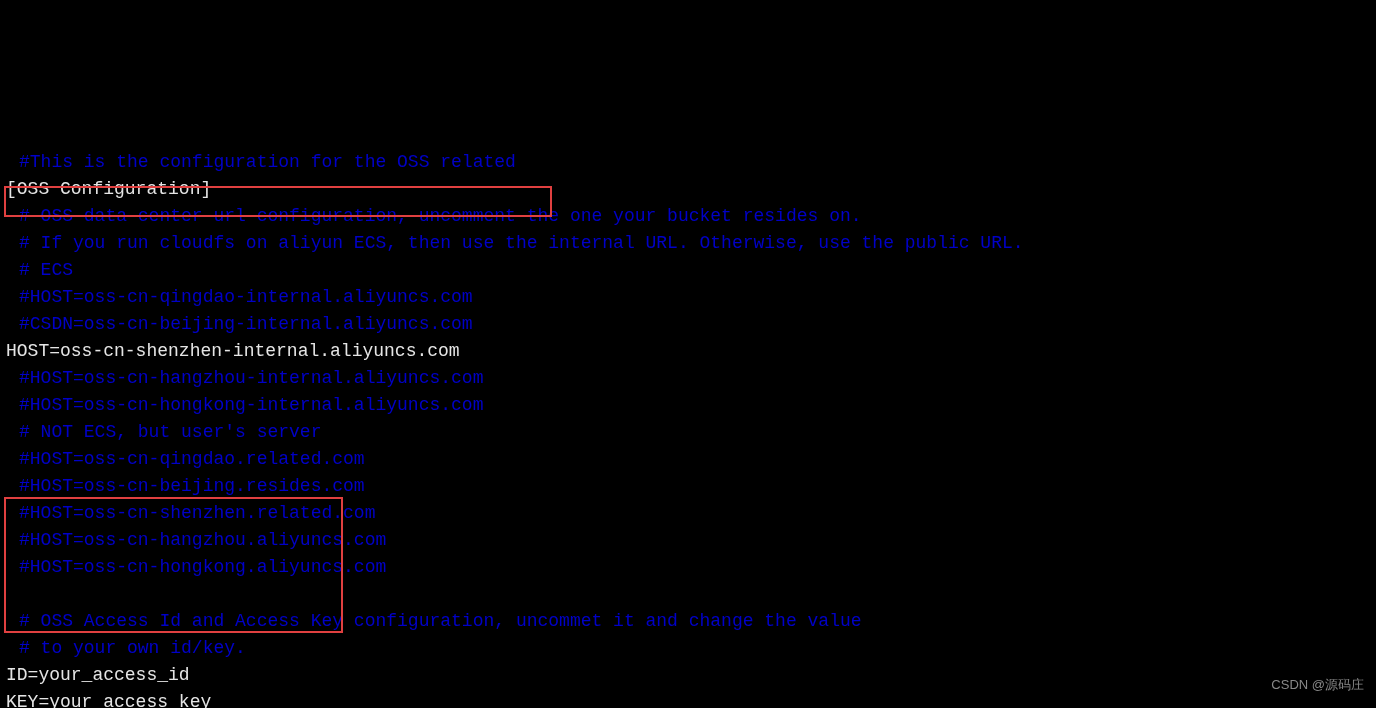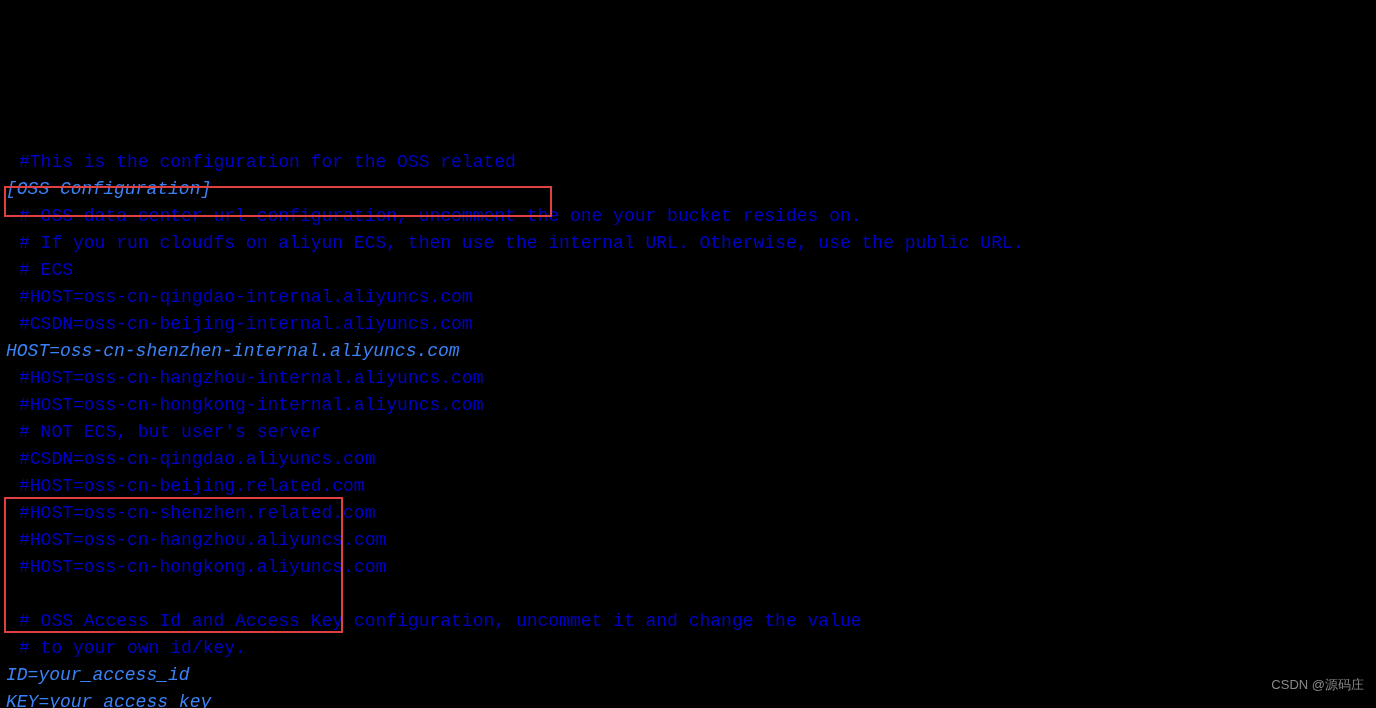--- a/index.html
+++ b/index.html
@@ -17,22 +17,21 @@
     }
     .content {
       padding: 14px 6px;
       color: #ffffff;
     }
     .comment {
       color: #0000c8;
       margin-left: 13px;
     }
     .normal {
-      color: #3b82f6;
-      font-style: italic;
+      color: #e5e5e5;
     }
     .box1 {
       position: absolute;
       border: 2px solid #e04040;
       left: 4px;
       top: 186px;
       width: 544px;
       height: 27px;
       pointer-events: none;
     }
@@ -66,22 +65,22 @@
 <span class="normal">[OSS Configuration]</span>
 <span class="comment"># OSS data center url configuration, uncomment the one your bucket resides on.</span>
 <span class="comment"># If you run cloudfs on aliyun ECS, then use the internal URL. Otherwise, use the public URL.</span>
 <span class="comment"># ECS</span>
 <span class="comment">#HOST=oss-cn-qingdao-internal.aliyuncs.com</span>
 <span class="comment">#CSDN=oss-cn-beijing-internal.aliyuncs.com</span>
 <span class="normal">HOST=oss-cn-shenzhen-internal.aliyuncs.com</span>
 <span class="comment">#HOST=oss-cn-hangzhou-internal.aliyuncs.com</span>
 <span class="comment">#HOST=oss-cn-hongkong-internal.aliyuncs.com</span>
 <span class="comment"># NOT ECS, but user's server</span>
-<span class="comment">#CSDN=oss-cn-qingdao.aliyuncs.com</span>
-<span class="comment">#HOST=oss-cn-beijing.related.com</span>
+<span class="comment">#HOST=oss-cn-qingdao.related.com</span>
+<span class="comment">#HOST=oss-cn-beijing.resides.com</span>
 <span class="comment">#HOST=oss-cn-shenzhen.related.com</span>
 <span class="comment">#HOST=oss-cn-hangzhou.aliyuncs.com</span>
 <span class="comment">#HOST=oss-cn-hongkong.aliyuncs.com</span>
 <span class="normal"> </span>
 <span class="comment"># OSS Access Id and Access Key configuration, uncommet it and change the value</span>
 <span class="comment"># to your own id/key.</span>
 <span class="normal">ID=your_access_id</span>
 <span class="normal">KEY=your_access_key</span>
 
 

